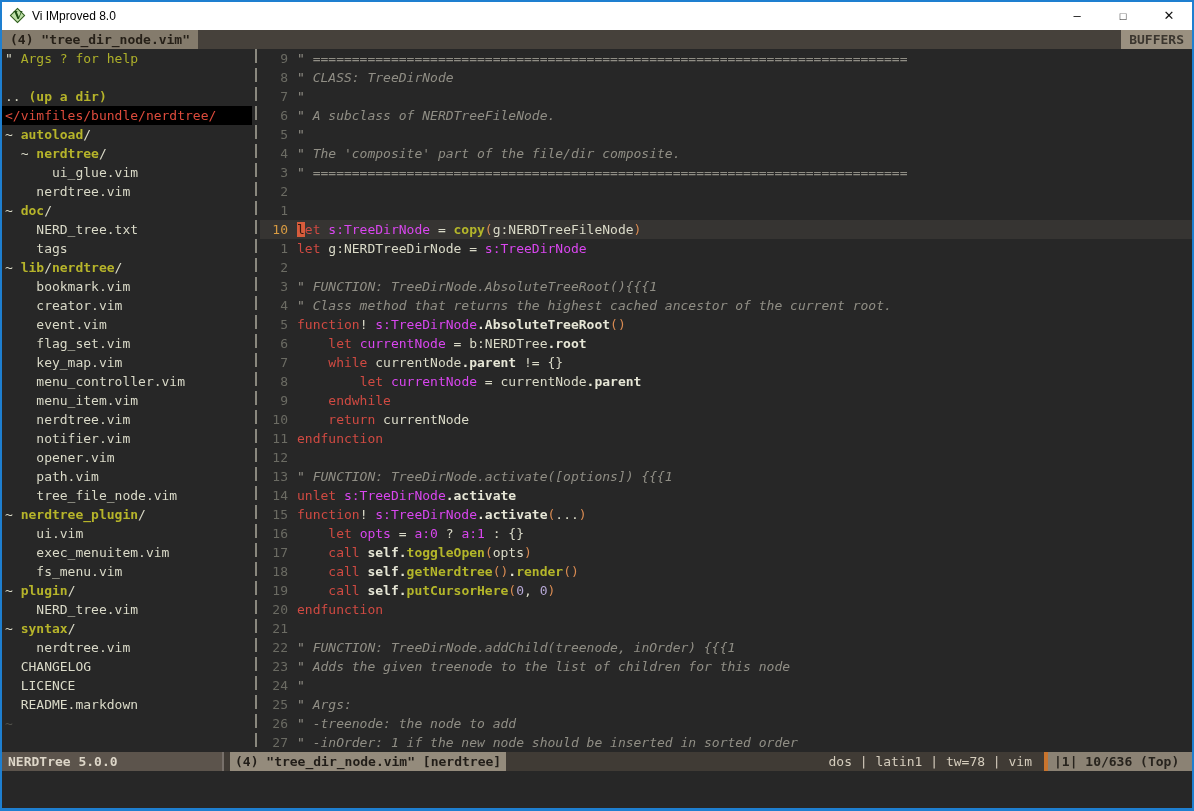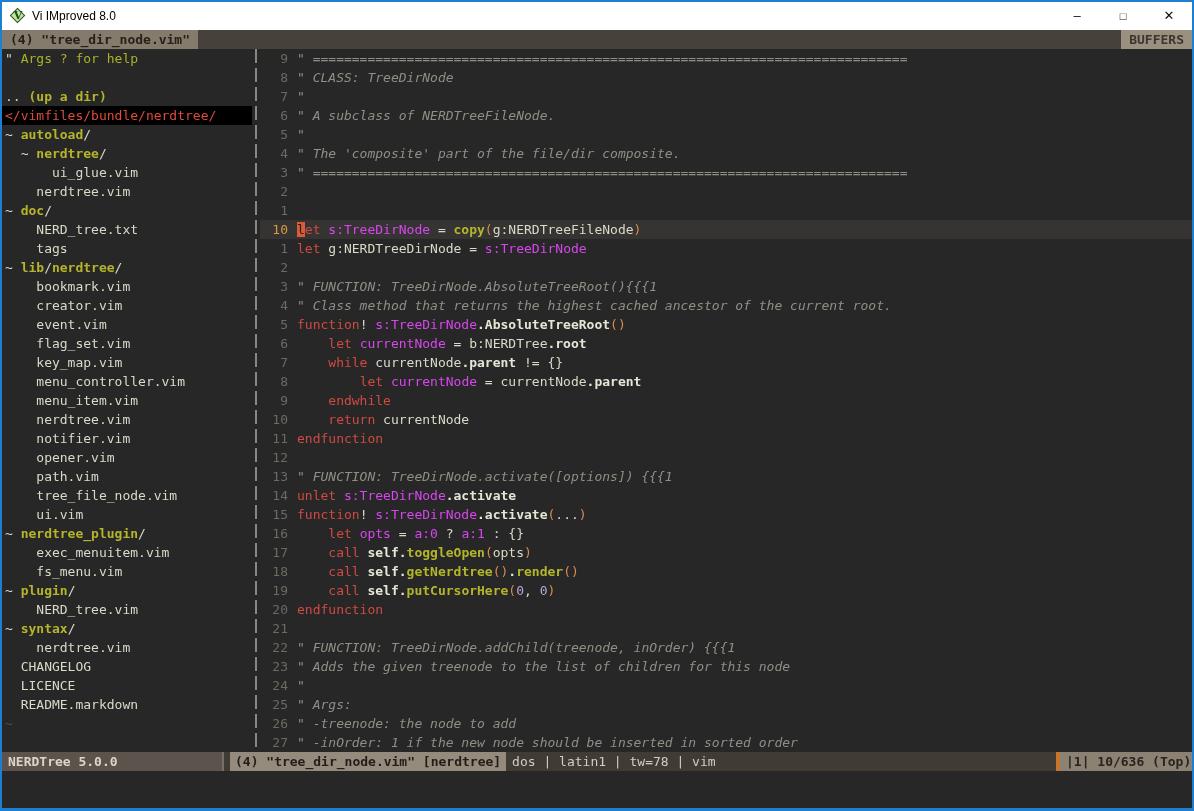--- a/index.html
+++ b/index.html
@@ -67,23 +67,23 @@
   .seg-yh  { color:#adb02a; }
   .seg-rd  { color:#dd4b3c; }
   .seg-dim { color:#50504a; }
   .seg-cur { background:#d75c3c; color:#33190f; }
   
   .statusline { height:19px; flex:0 0 auto; display:flex; font-size:13px; line-height:19px; background:#403b35; }
   .sl-nerdtree { width:220px; flex:0 0 auto; background:#5c544c; color:#ddd6c8; font-weight:bold; padding-left:6px; white-space:pre; }
   .sl-sep { width:2px; flex:0 0 auto; background:#77706a; }
   .sl-gap { width:6px; flex:0 0 auto; }
   .sl-active { background:#948b7c; color:#211d18; font-weight:bold; padding:0 5px; white-space:pre; }
-  .sl-fill { flex:1 1 auto; color:#d5cdbd; padding-right:12px; white-space:pre;margin-left:6px; }
+  .sl-fill { flex:1 1 auto; text-align:right; color:#d5cdbd; padding-right:12px; white-space:pre; }
   .sl-orange { width:4px; flex:0 0 auto; background:#c8742e; }
-  .sl-ruler { width:132px; flex:0 0 auto; background:#8b8274; color:#27231d; font-weight:bold; padding-left:6px; white-space:pre; }
+  .sl-ruler { width:144px; flex:0 0 auto; background:#8b8274; color:#27231d; font-weight:bold; padding-left:6px; white-space:pre; }
   
   .cmdline { flex:1 1 auto; background:#272727; }
 </style>
 </head>
 <body>
 
 <div class="window">
 
   <div class="titlebar">
     <span class="vim-icon">
@@ -121,22 +121,22 @@
         <div class="row"><span class="seg-w">    event.vim</span></div>
         <div class="row"><span class="seg-w">    flag_set.vim</span></div>
         <div class="row"><span class="seg-w">    key_map.vim</span></div>
         <div class="row"><span class="seg-w">    menu_controller.vim</span></div>
         <div class="row"><span class="seg-w">    menu_item.vim</span></div>
         <div class="row"><span class="seg-w">    nerdtree.vim</span></div>
         <div class="row"><span class="seg-w">    notifier.vim</span></div>
         <div class="row"><span class="seg-w">    opener.vim</span></div>
         <div class="row"><span class="seg-w">    path.vim</span></div>
         <div class="row"><span class="seg-w">    tree_file_node.vim</span></div>
+        <div class="row"><span class="seg-w">~ </span><span class="seg-y">nerdtree_plugin</span><span class="seg-w">/</span></div>
         <div class="row"><span class="seg-w">    ui.vim</span></div>
-        <div class="row"><span class="seg-w">~ </span><span class="seg-y">nerdtree_plugin</span><span class="seg-w">/</span></div>
         <div class="row"><span class="seg-w">    exec_menuitem.vim</span></div>
         <div class="row"><span class="seg-w">    fs_menu.vim</span></div>
         <div class="row"><span class="seg-w">~ </span><span class="seg-y">plugin</span><span class="seg-w">/</span></div>
         <div class="row"><span class="seg-w">    NERD_tree.vim</span></div>
         <div class="row"><span class="seg-w">~ </span><span class="seg-y">syntax</span><span class="seg-w">/</span></div>
         <div class="row"><span class="seg-w">    nerdtree.vim</span></div>
         <div class="row"><span class="seg-w">  CHANGELOG</span></div>
         <div class="row"><span class="seg-w">  LICENCE</span></div>
         <div class="row"><span class="seg-w">  README.markdown</span></div>
         <div class="row"><span class="seg-dim">~</span></div>

